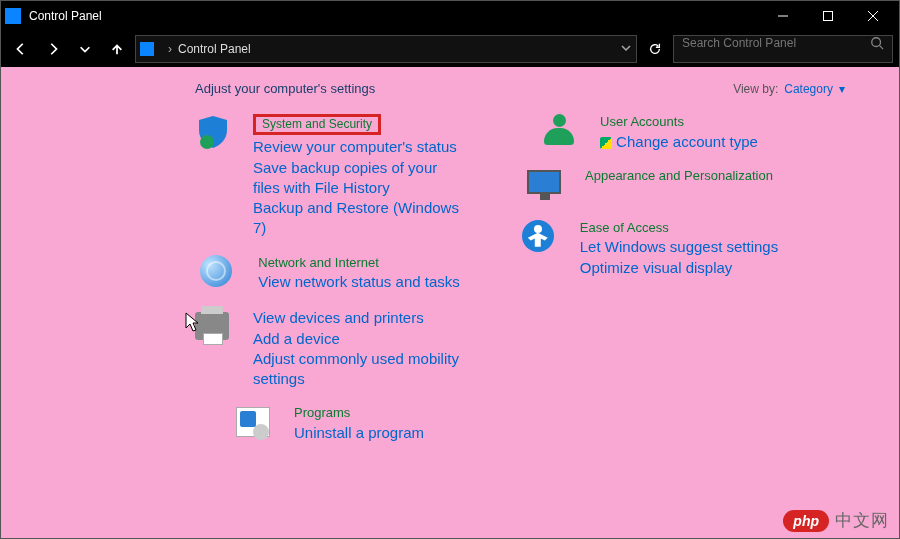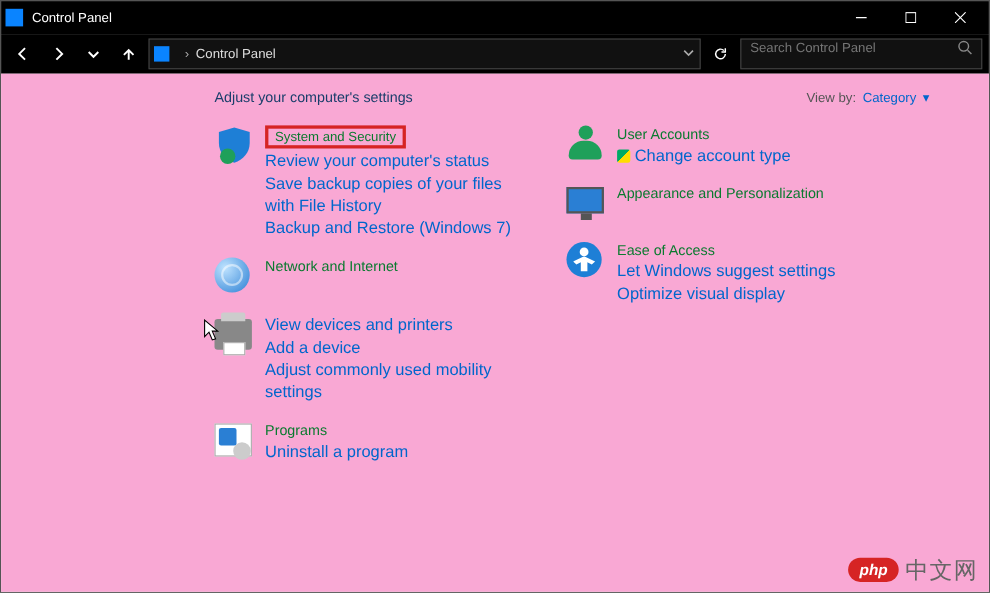--- a/index.html
+++ b/index.html
@@ -24,21 +24,21 @@
   .searchbox input { flex:1; background: transparent; border: none; outline: none; color:#ddd; font-size:12px; }
   .searchbox svg { width: 14px; height: 14px; fill:#888; }
   .content { flex: 1; background: #f9a8d4; padding: 14px 24px 0 24px; position: relative; }
   .header-row { display:flex; align-items:center; }
   .heading { color: #1a3e6b; font-size: 13px; }
   .viewby { margin-left:auto; display:flex; align-items:center; gap:6px; font-size:12px; }
   .viewby .lbl { color:#555; }
   .viewby .val { color:#0066cc; }
   .cols { display: flex; gap: 50px; margin-top: 18px; }
   .col { width: 270px; display: flex; flex-direction: column; gap: 16px; }
-  .cat { display: flex; gap: 10px; }
+  .cat { display: flex; gap: 22px; justify-content: center; }
   .cat-icon { width: 36px; height: 36px; flex-shrink:0; position: relative; }
   .cat-body { display: flex; flex-direction: column; }
   .cat-title { color: #0a7a2f; font-size: 13px; line-height: 1.2; margin-bottom: 2px; }
   .cat-link { color: #0066cc; font-size: 15px; line-height: 1.35; }
   .highlight { border: 3px solid #d62424; padding: 0 6px 1px 6px; display:inline-block; }
   .cat-link.withshield::before { content:""; display:inline-block; width:12px;height:12px; background: linear-gradient(135deg,#0a6 0 50%,#fd0 50% 100%); margin-right:4px; vertical-align:-2px; border-radius:2px; }
   
   .ic-shield { width:36px;height:36px; }
   .ic-globe { width:32px;height:32px; border-radius:50%; background: radial-gradient(circle at 30% 30%, #bfe3ff,#2a7fd4); position:relative; }
   .ic-globe::after{content:"";position:absolute;inset:6px;border:2px solid rgba(255,255,255,.5);border-radius:50%;}
@@ -55,21 +55,21 @@
   .ic-monitor{width:34px;height:24px;background:#2a7fd4;border:2px solid #555;position:relative;top:2px;}
   .ic-monitor::after{content:"";position:absolute;left:11px;bottom:-8px;width:10px;height:6px;background:#555;}
   .ic-clock{width:32px;height:32px;border-radius:50%;background:radial-gradient(circle at 30% 30%,#eef,#8ab0d8);border:2px solid #556;position:relative;}
   .ic-clock::before{content:"";position:absolute;left:14px;top:6px;width:2px;height:10px;background:#334;}
   .ic-clock::after{content:"";position:absolute;left:14px;top:14px;width:8px;height:2px;background:#334;}
   .ic-ease{width:32px;height:32px;border-radius:50%;background:#1e7fd6;position:relative;}
   .ic-ease::before{content:"";position:absolute;left:12px;top:5px;width:8px;height:8px;border-radius:50%;background:#fff;}
   .ic-ease::after{content:"";position:absolute;left:6px;top:13px;width:20px;height:14px;background:#fff;clip-path:polygon(50% 0,100% 35%,85% 55%,65% 40%,65% 100%,35% 100%,35% 40%,15% 55%,0 35%);}
   .watermark { position:absolute; right:10px; bottom:6px; display:flex; align-items:center; gap:6px; }
   .wm-badge { background:#d62424; color:#fff; font-weight:bold; padding:3px 10px; border-radius:12px; font-style:italic; font-size:14px; }
-  .wm-text { color:#666; font-size:21px; letter-spacing:1px; }
+  .wm-text { color:#666; font-size:17px; letter-spacing:1px; }
 </style>
 </head>
 <body>
 
 <div class="window">
   <div class="titlebar">
     <span class="appicon"></span>
     <span class="title">Control Panel</span>
     <div class="winbtns">
       <div class="winbtn">
@@ -159,20 +159,21 @@
             <a class="cat-link">Save backup copies of your files with File History</a>
             <a class="cat-link">Backup and Restore (Windows 7)</a>
           </div>
         </div>
         <div class="cat">
           <div class="cat-icon">
               <div class="ic-globe"></div>
             </div>
           <div class="cat-body">
             <a class="cat-title">Network and Internet</a>
+            <a class="cat-link">View network status and tasks</a>
           </div>
         </div>
         <div class="cat">
           <div class="cat-icon">
             <div class="ic-printer"></div>
             <svg class="ic-cursor" viewBox="0 0 14 20">
                 <path d="M1 1l0 15 4-4 3 7 3-1-3-7h5z" fill="#fff" stroke="#000"></path>
               </svg>
           </div>
           <div class="cat-body">

